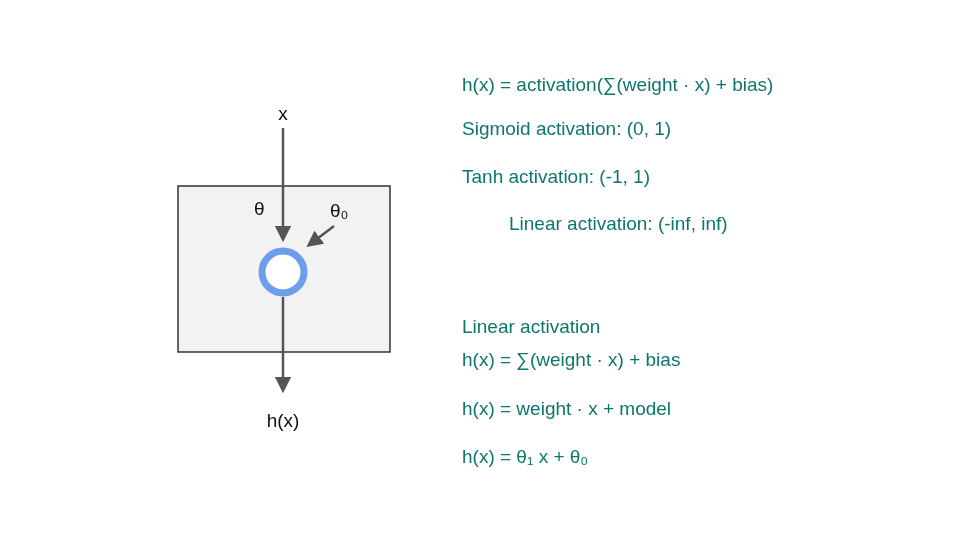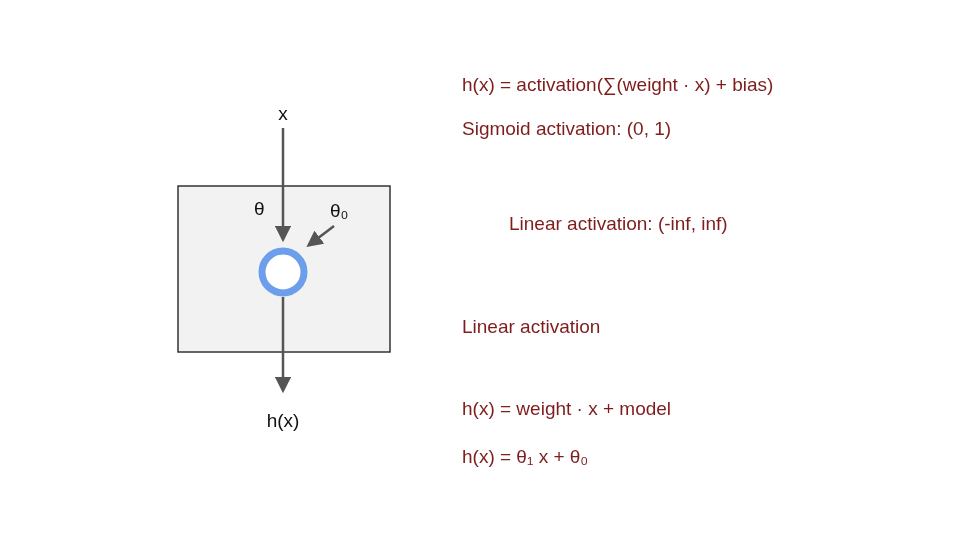--- a/index.html
+++ b/index.html
@@ -55,21 +55,21 @@
   .notes {
     position: absolute;
     left: 462px;
     top: 0;
     width: 480px;
     height: 540px;
   }
   .note-line {
     position: absolute;
     left: 0;
-    color: #7f1d1d;
+    color: #0f766e;
     font-size: 19px;
     line-height: 1.25;
     white-space: nowrap;
   }
   .note-0 { top: 73px; }
   .note-1 { top: 117px; }
   .note-2 { top: 165px; }
   .note-3 { top: 212px; margin-left: 47px; }
   .section-title { top: 315px; font-weight: normal; }
   .formula-0 { top: 348px; }
@@ -104,21 +104,23 @@
 
   <div class="label theta-label">θ</div>
 
   <div class="label theta0-label">θ₀</div>
 
   <div class="label hx-label">h(x)</div>
 
   <div class="notes">
     <div class="note-line note-0">h(x) = activation(∑(weight · x) + bias)</div>
     <div class="note-line note-1">Sigmoid activation: (0, 1)</div>
+    <div class="note-line note-2">Tanh activation: (-1, 1)</div>
     <div class="note-line note-3">Linear activation: (-inf, inf)</div>
 
     <div class="note-line section-title">Linear activation</div>
 
+    <div class="note-line formula-0">h(x) = ∑(weight · x) + bias</div>
     <div class="note-line formula-1">h(x) = weight · x + model</div>
     <div class="note-line formula-2">h(x) = θ₁ x + θ₀</div>
   </div>
 
 </div>
 
 </body></html>

